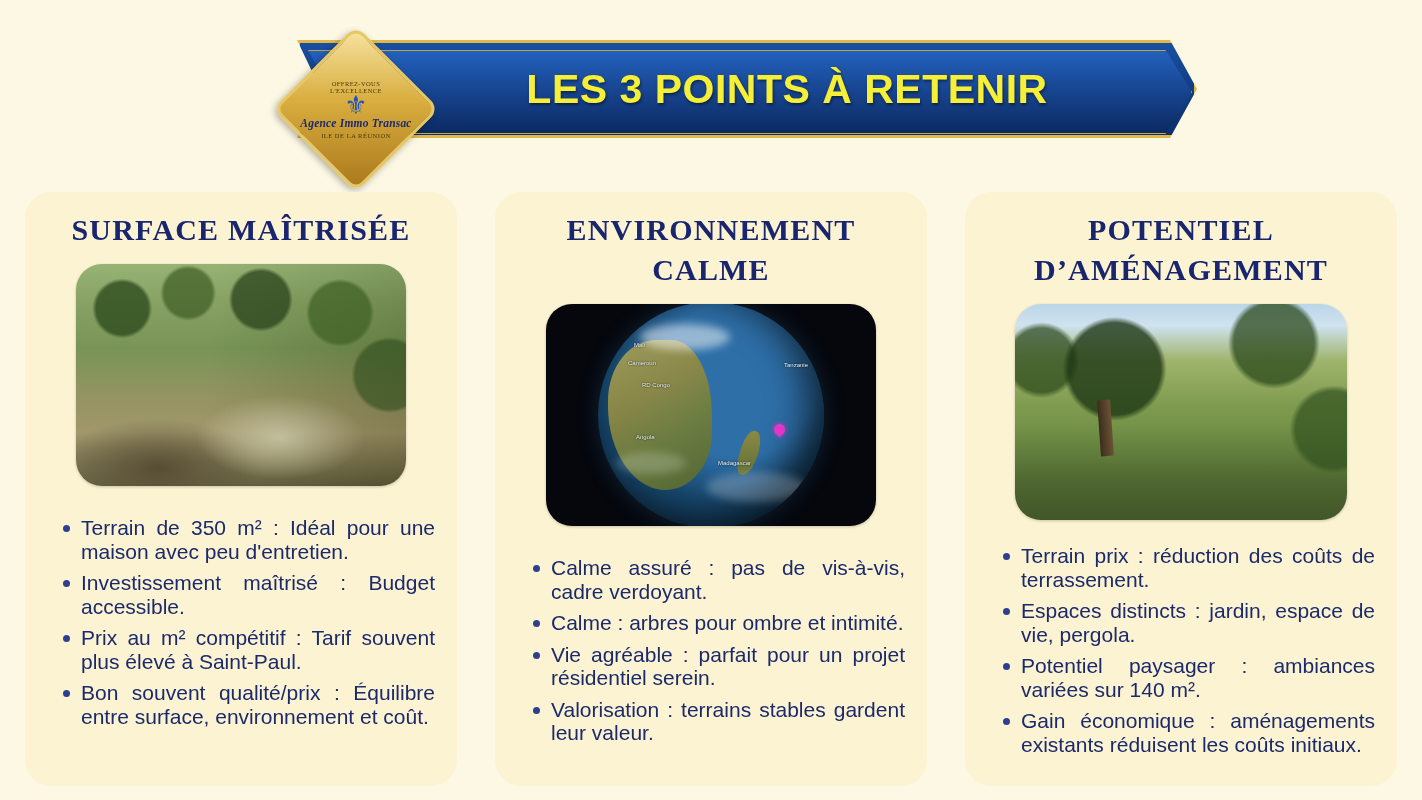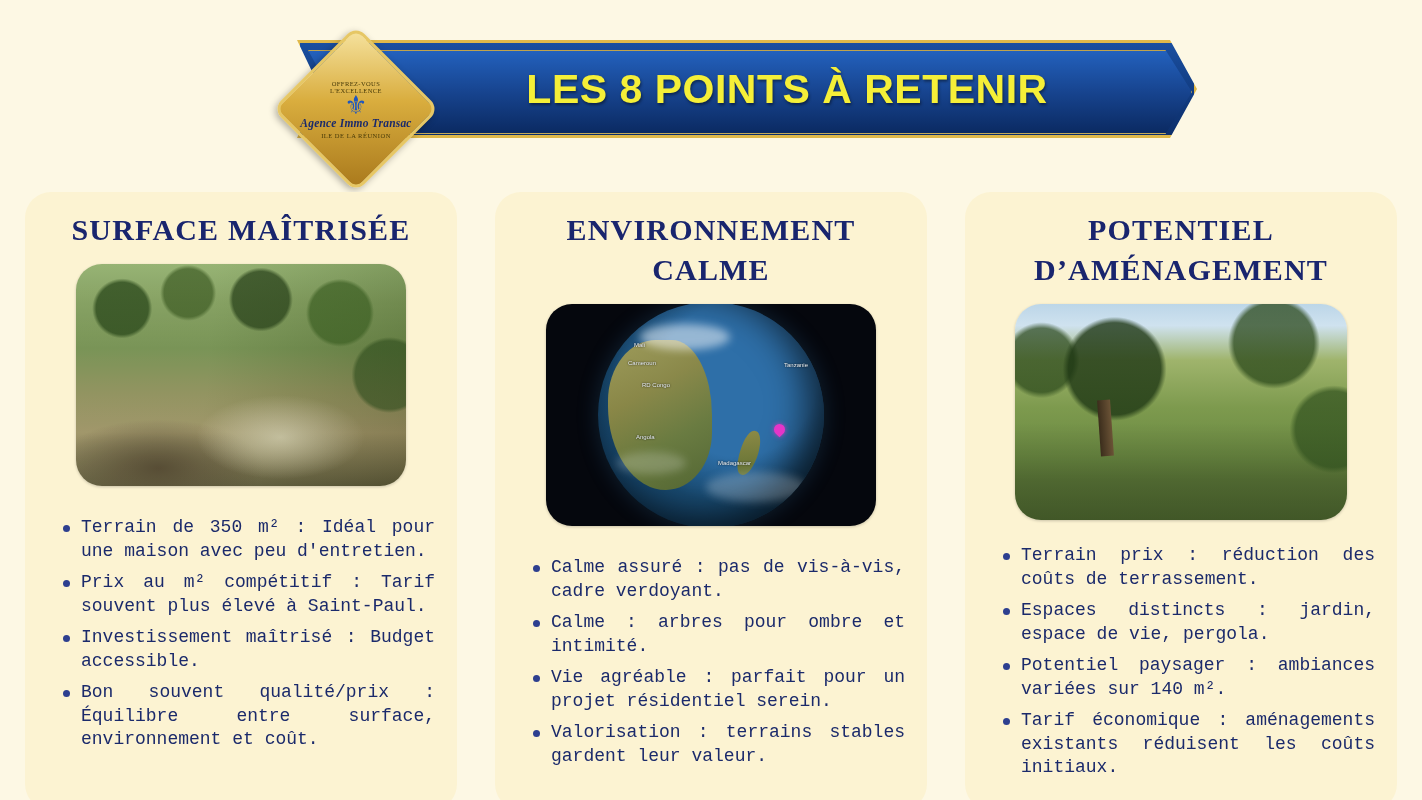--- a/index.html
+++ b/index.html
@@ -221,22 +221,22 @@
     z-index: 2;
   }
 
   .bullets {
     margin-top: 24px;
     width: 100%;
     padding-left: 14px;
   }
   .bullets li {
     color: #1b2a6b;
-    font-family: Liberation Mono, monospace;
-    font-size: 18px;
+    font-family: Liberation Sans, sans-serif;
+    font-size: 21px;
     line-height: 23.5px;
     margin-bottom: 8px;
     text-align: justify;
     list-style: none;
     position: relative;
     padding-left: 20px;
   }
   .bullets li:before {
     content: "";
     position: absolute;
@@ -249,40 +249,40 @@
 </style>
 </head>
 <body>
 
 <div class="page">
 
   <div class="banner-wrap">
     <div class="ribbon">
       <div class="ribbon-inner"></div>
     </div>
-    <div class="ribbon-title">LES 8 POINTS À RETENIR</div>
+    <div class="ribbon-title">LES 3 POINTS À RETENIR</div>
     <div class="logo">
       <div class="logo-face">
         <div class="logo-top">OFFREZ-VOUS L'EXCELLENCE</div>
         <div class="logo-fleur">⚜</div>
         <div class="logo-name">Agence Immo Transac</div>
         <div class="logo-bottom">ILE DE LA RÉUNION</div>
       </div>
     </div>
   </div>
 
   <div class="cards">
 
     <div class="card c1">
       <div class="card-title">SURFACE MAÎTRISÉE</div>
       <div class="card-photo ph1"></div>
       <ul class="bullets">
         <li>Terrain de 350 m² : Idéal pour une maison avec peu d'entretien.</li>
+        <li>Investissement maîtrisé : Budget accessible.</li>
         <li>Prix au m² compétitif : Tarif souvent plus élevé à Saint-Paul.</li>
-        <li>Investissement maîtrisé : Budget accessible.</li>
         <li>Bon souvent qualité/prix : Équilibre entre surface, environnement et coût.</li>
       </ul>
     </div>
 
     <div class="card c2">
       <div class="card-title">ENVIRONNEMENT CALME</div>
       <div class="card-photo ph2">
         <div class="globe">
           <div class="land-africa"></div>
           <div class="land-mada"></div>
@@ -308,18 +308,18 @@
 
     <div class="card c3">
       <div class="card-title">POTENTIEL D’AMÉNAGEMENT</div>
       <div class="card-photo ph3">
         <div class="trunk"></div>
       </div>
       <ul class="bullets">
         <li>Terrain prix : réduction des coûts de terrassement.</li>
         <li>Espaces distincts : jardin, espace de vie, pergola.</li>
         <li>Potentiel paysager : ambiances variées sur 140 m².</li>
-        <li>Tarif économique : aménagements existants réduisent les coûts initiaux.</li>
+        <li>Gain économique : aménagements existants réduisent les coûts initiaux.</li>
       </ul>
     </div>
 
   </div>
 </div>
 
 </body></html>

